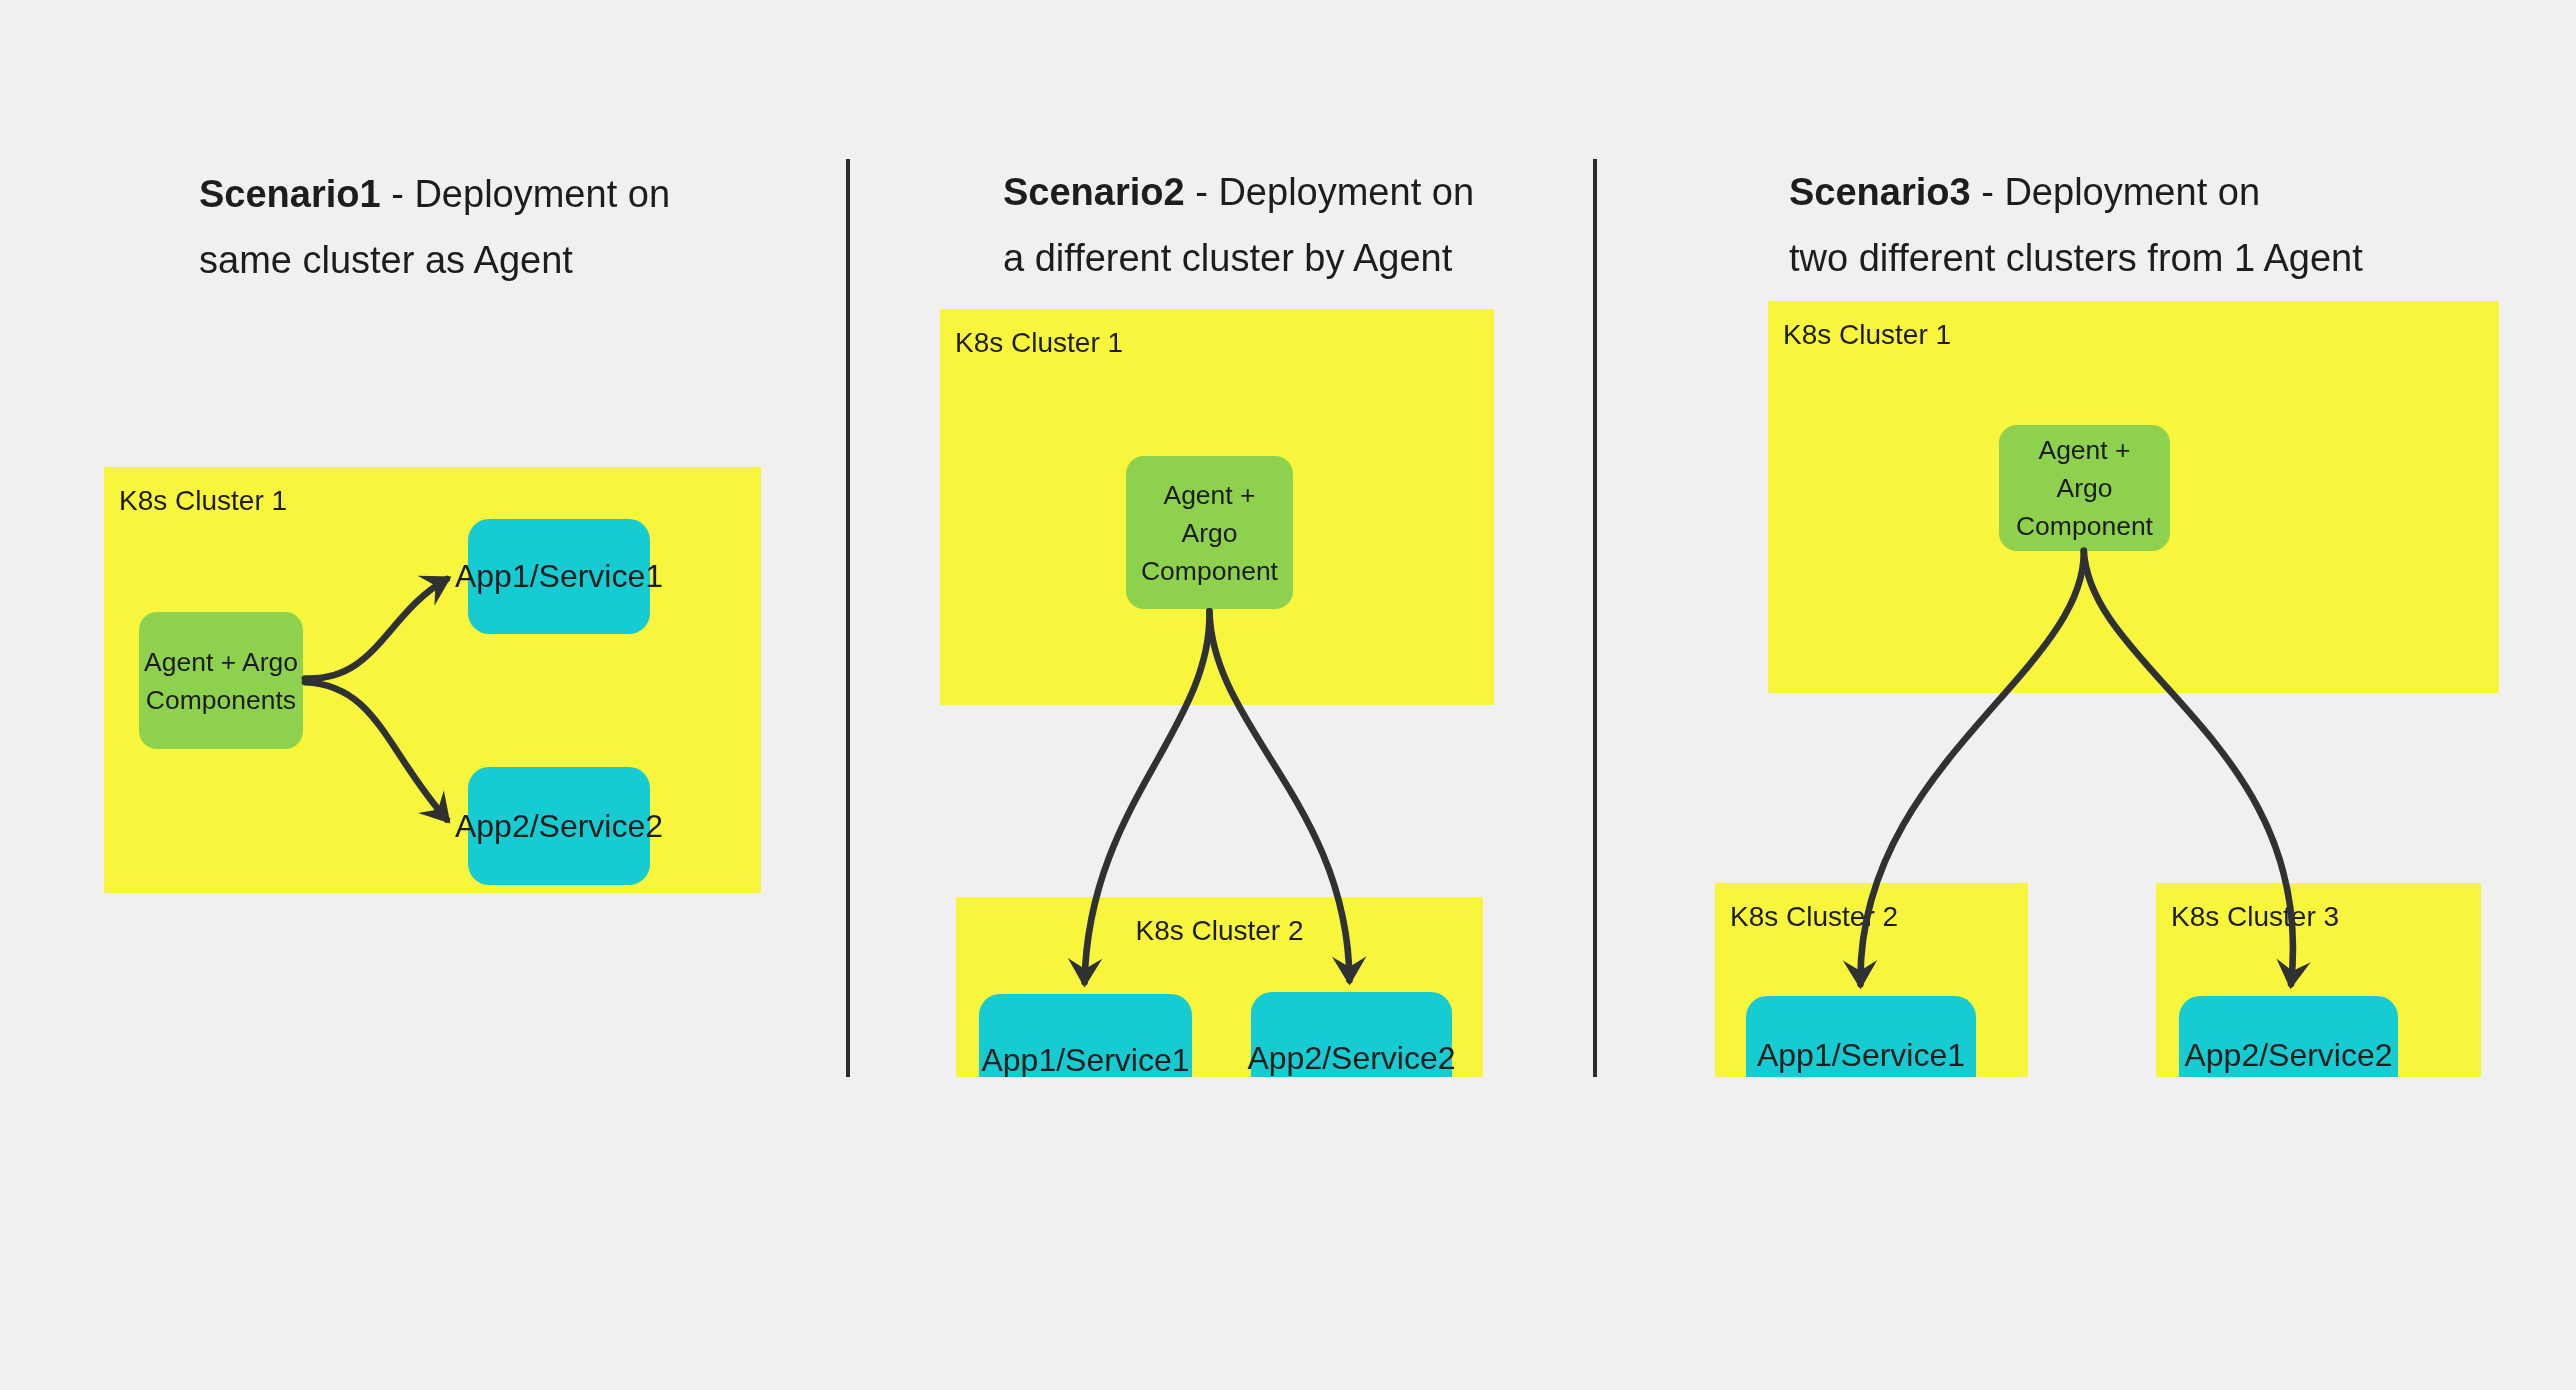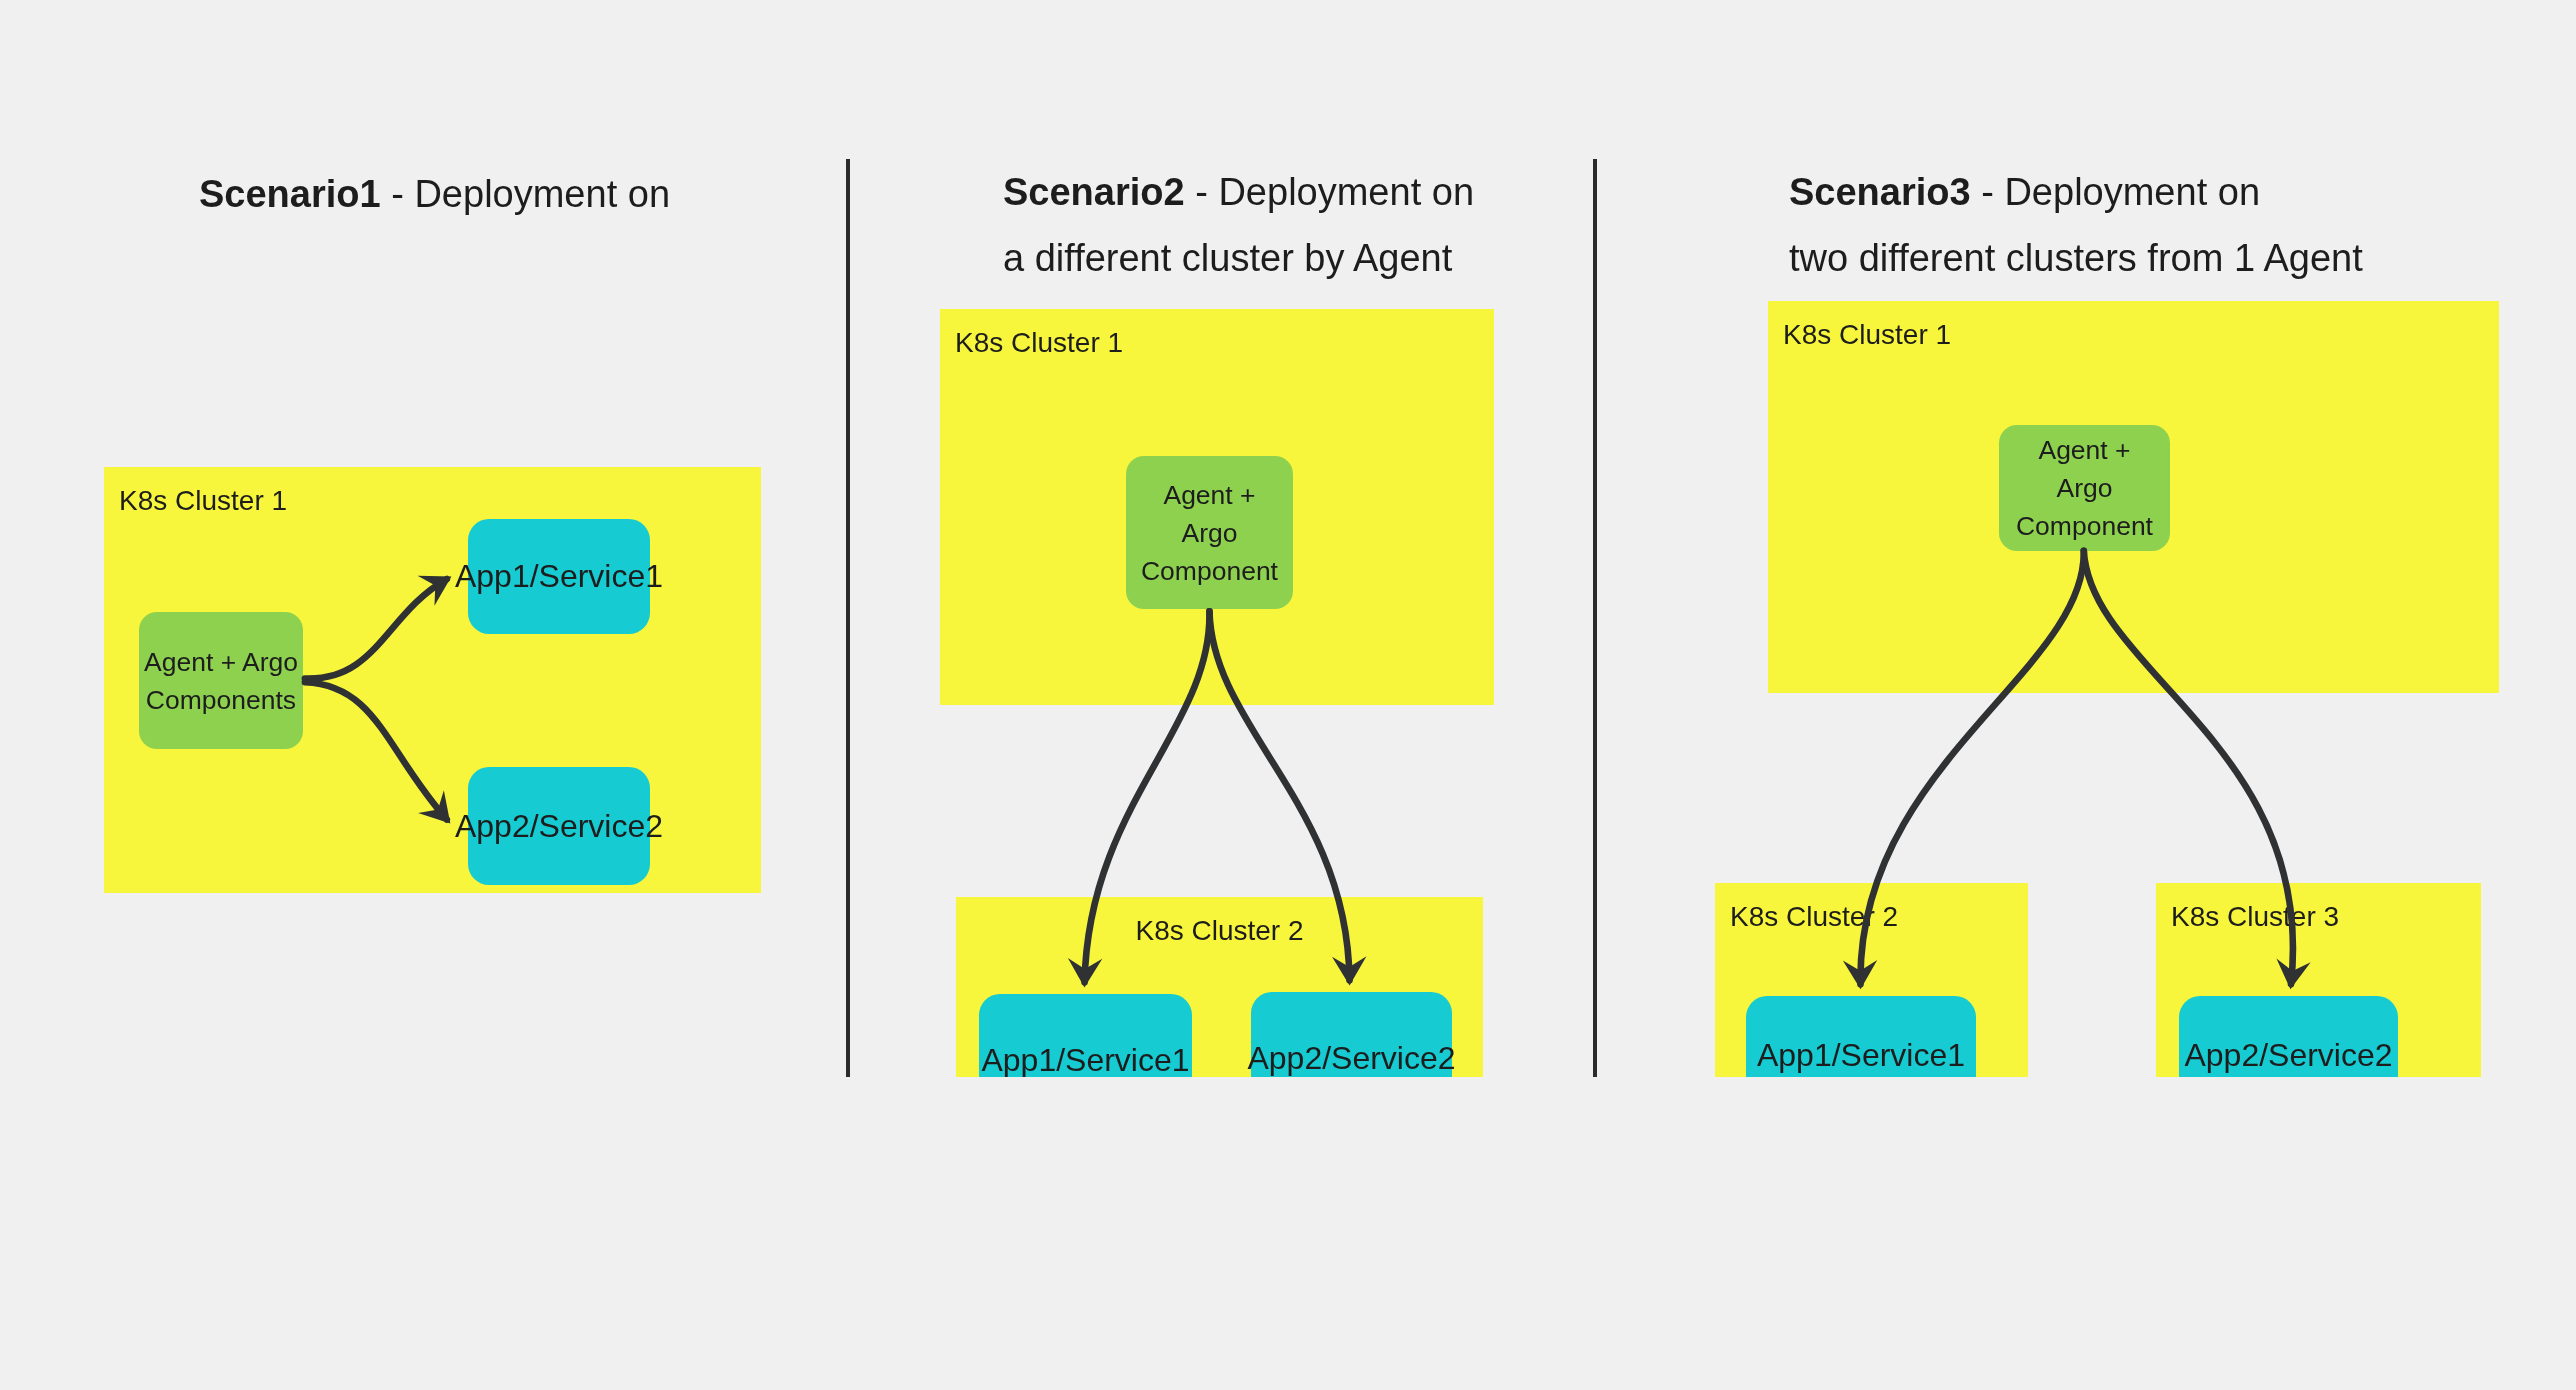--- a/index.html
+++ b/index.html
@@ -92,20 +92,21 @@
 </head>
 <body>
 
 <div class="canvas">
 
   <div class="divider" style="left:846px;top:159px;height:1098px;"></div>
   <div class="divider" style="left:1593px;top:159px;height:1098px;"></div>
 
   <div class="title" style="left:199px;top:161px;">
     <div><span class="bold">Scenario1</span><span> - Deployment on</span></div>
+    <div>same cluster as Agent</div>
   </div>
 
   <div class="cluster" style="left:104px;top:467px;width:657px;height:426px;">
     <div class="cluster-label">K8s Cluster 1</div>
   </div>
 
   <div class="node agent" style="left:139px;top:612px;width:164px;height:137px;">
     <div>Agent + Argo</div>
     <div>Components</div>
   </div>

